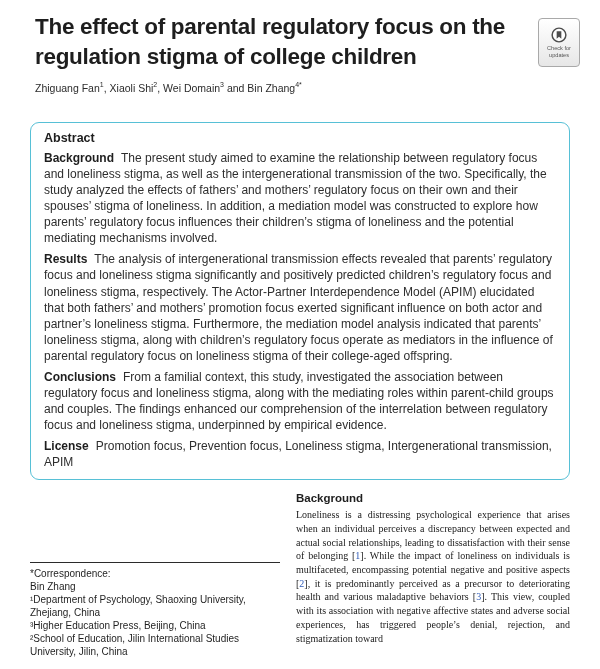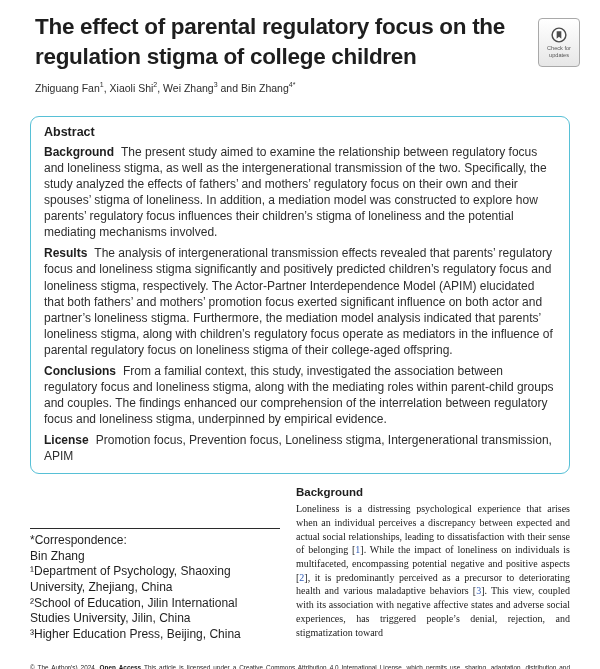--- a/index.html
+++ b/index.html
@@ -13,31 +13,31 @@
   .authors sup{font-size:7px;}
 
   
   .check-badge{position:absolute;top:6px;right:20px;width:40px;height:47px;border:1px solid #a9a9a9;
                border-radius:4px;background:linear-gradient(#ffffff,#e7e7e7);display:flex;
                flex-direction:column;align-items:center;justify-content:center;gap:2px;cursor:pointer;}
   .check-badge .cb-text{font-size:5.6px;color:#555;text-align:center;line-height:1.25;}
   .check-badge .cb-text span{display:block;}
 
   
-  .abstract{margin:22px 30px 0 30px;border:1.5px solid #57c0d6;border-radius:9px;padding:8px 13px 9px 13px;}
+  .abstract{margin:28px 30px 0 30px;border:1.5px solid #57c0d6;border-radius:9px;padding:8px 13px 9px 13px;}
   .abstract h2{margin:0 0 5px 0;font-size:12.5px;color:#1e1e1e;}
   .abstract p{margin:0 0 5px 0;font-size:12px;line-height:1.34;color:#2e2e2e;}
   .abstract p b{margin-right:7px;color:#1e1e1e;}
   .abstract p.keywords{margin-bottom:0;}
 
   
   .columns{margin:10px 30px 0 30px;display:flex;gap:16px;height:174px;}
   .col-left{width:250px;display:flex;flex-direction:column;justify-content:flex-end;}
-  .correspondence{border-top:1px solid #2b2b2b;padding-top:4px;font-size:12px;line-height:1.3;
-                  color:#1f1f1f;margin-bottom:16px;}
+  .correspondence{border-top:1px solid #2b2b2b;padding-top:4px;font-size:10px;line-height:1.3;
+                  color:#1f1f1f;margin-bottom:6px;}
   .correspondence div{margin:0;}
   .col-right{flex:1;overflow:hidden;}
   .col-right h3{margin:2px 0 4px 0;font-size:11.5px;color:#1e1e1e;}
   .body-text{margin:0;font-family:"Liberation Serif",serif;font-size:10px;line-height:1.37;
              text-align:justify;color:#1a1a1a;}
   .ref{color:#2f5bb7;text-decoration:none;cursor:pointer;}
 
   
   .footer{margin:6px 30px 0 30px;display:flex;gap:12px;align-items:flex-start;}
   .bmc-logo{display:flex;align-items:center;gap:8px;width:138px;flex:none;}
@@ -58,38 +58,38 @@
       <path d="M8.5 6.2h7v11.3l-3.5-3-3.5 3z" fill="#4d4d4d"></path>
     </svg>
     <div class="cb-text">
       <span>Check for</span>
       <span>updates</span>
     </div>
   </div>
 
   <h1 class="title">The effect of parental regulatory focus on the regulation stigma of college children</h1>
 
-  <p class="authors"><span>Zhiguang Fan</span><sup>1</sup><span>, </span><span>Xiaoli Shi</span><sup>2</sup><span>, </span><span>Wei Zhang</span><sup>3</sup><span> and </span><span>Bin Zhang</span><sup>4*</sup></p>
+  <p class="authors"><span>Zhiguang Fan</span><sup>1</sup><span>, </span><span>Xiaoli Shi</span><sup>2</sup><span>, </span><span>Wei Domain</span><sup>3</sup><span> and </span><span>Bin Zhang</span><sup>4*</sup></p>
 
   <div class="abstract">
     <h2>Abstract</h2>
     <p><b>Background</b><span>The present study aimed to examine the relationship between regulatory focus and loneliness stigma, as well as the intergenerational transmission of the two. Specifically, the study analyzed the effects of fathers’ and mothers’ regulatory focus on their own and their spouses’ stigma of loneliness. In addition, a mediation model was constructed to explore how parents’ regulatory focus influences their children’s stigma of loneliness and the potential mediating mechanisms involved.</span></p>
     <p><b>Results</b><span>The analysis of intergenerational transmission effects revealed that parents’ regulatory focus and loneliness stigma significantly and positively predicted children’s regulatory focus and loneliness stigma, respectively. The Actor-Partner Interdependence Model (APIM) elucidated that both fathers’ and mothers’ promotion focus exerted significant influence on both actor and partner’s loneliness stigma. Furthermore, the mediation model analysis indicated that parents’ loneliness stigma, along with children’s regulatory focus operate as mediators in the influence of parental regulatory focus on loneliness stigma of their college-aged offspring.</span></p>
     <p><b>Conclusions</b><span>From a familial context, this study, investigated the association between regulatory focus and loneliness stigma, along with the mediating roles within parent-child groups and couples. The findings enhanced our comprehension of the interrelation between regulatory focus and loneliness stigma, underpinned by empirical evidence.</span></p>
     <p class="keywords"><b>License</b><span>Promotion focus, Prevention focus, Loneliness stigma, Intergenerational transmission, APIM</span></p>
   </div>
 
   <div class="columns">
     <div class="col-left">
       <div class="correspondence">
         <div>*Correspondence:</div>
         <div>Bin Zhang</div>
         <div>¹Department of Psychology, Shaoxing University, Zhejiang, China</div>
+        <div>³Higher Education Press, Beijing, China</div>
         <div>²School of Education, Jilin International Studies University, Jilin, China</div>
-        <div>³Higher Education Press, Beijing, China</div>
       </div>
     </div>
     <div class="col-right">
       <h3>Background</h3>
       <p class="body-text"><span>Loneliness is a distressing psychological experience that arises when an individual perceives a discrepancy between expected and actual social relationships, leading to dissatisfaction with their sense of belonging [</span><a class="ref">1</a><span>]. While the impact of loneliness on individuals is multifaceted, encompassing potential negative and positive aspects [</span><a class="ref">2</a><span>], it is predominantly perceived as a precursor to deteriorating health and various maladaptive behaviors [</span><a class="ref">3</a><span>]. This view, coupled with its association with negative affective states and adverse social experiences, has triggered people’s denial, rejection, and stigmatization toward</span></p>
     </div>
   </div>
 
   <div class="footer">
     <p class="license"><span>© The Author(s) 2024. </span><b>Open Access</b><span> This article is licensed under a Creative Commons Attribution 4.0 International License, which permits use, sharing, adaptation, distribution and reproduction in any medium or format, as long as you give appropriate credit to the original author(s) and the source, provide a link to the Creative Commons licence, and indicate if changes were made. The images or other third party material in this article are included in the article's Creative Commons licence, unless indicated otherwise in a credit line to the material. If material is not included in the article's Creative Commons licence and your intended use is not permitted by statutory regulation or exceeds the permitted use, you will need to obtain permission directly from the copyright holder. To view a copy of this licence, visit </span><a>http://creativecommons.org/licenses/by/4.0/</a><span>. The Creative Commons Public Domain Dedication waiver (</span><a>http://creativecommons.org/publicdomain/zero/1.0/</a><span>) applies to the data made available in this article, unless otherwise stated in a credit line to the data.</span></p>

